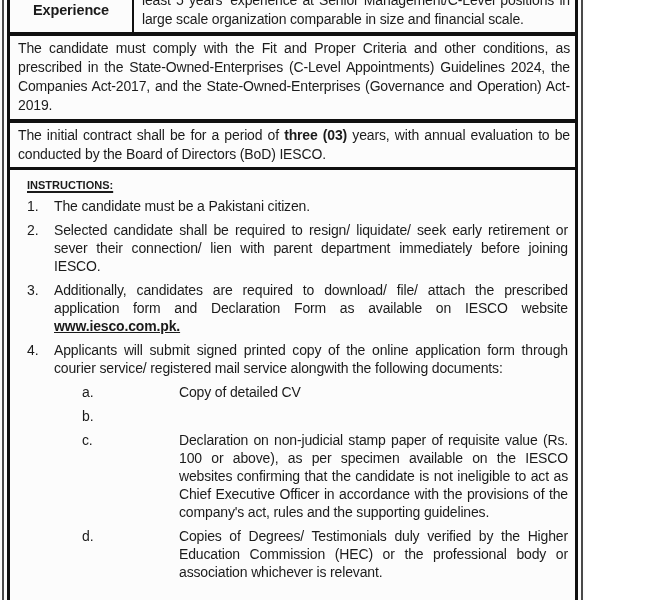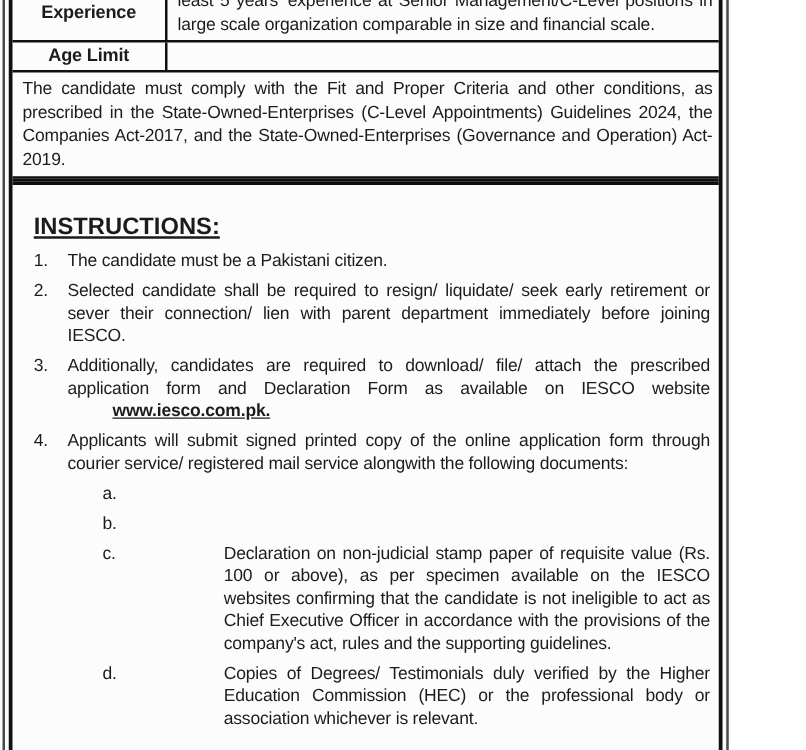--- a/index.html
+++ b/index.html
@@ -44,31 +44,31 @@
     font-size:14px; line-height:19px;
     text-align:justify;
   }
   .row-exp .value-cell, .row-term .value-cell { line-height:18.5px; }
   .row-age .value-cell { padding-top:1px; padding-bottom:2px; }
   .b { font-weight:bold; }
   
   .instructions { padding:5px 6px 0 6px; }
   .inst-heading {
     display:inline-block;
-    font-weight:bold; font-size:19px;
-    margin:18px 0 6px 11px;
+    font-weight:bold; font-size:11px;
+    margin:3px 0 6px 11px;
     text-decoration:underline;
     text-decoration-thickness:2px;
     text-underline-offset:2px;
     letter-spacing:0;
   }
   .inst-item { display:flex; margin:0 0 6px 0; font-size:14px; line-height:18px; }
   .inst-num { flex:0 0 27px; margin-left:11px; }
   .inst-body { flex:1; text-align:justify; padding-right:1px; }
-  .link { font-weight:bold; text-decoration:underline;margin-left:36px; }
+  .link { font-weight:bold; text-decoration:underline; }
   .sub-item { display:flex; padding-left:66px; margin:0 0 6px 0; font-size:14px; line-height:18px; }
   .sub-letter { flex:0 0 97px; }
   .sub-body { flex:1; text-align:justify; padding-right:1px; }
 </style>
 </head>
 <body>
 
 <div class="page">
   <div class="thin-frame"></div>
   <div class="thick-frame"></div>
@@ -76,31 +76,31 @@
   <div class="content">
 
     <div class="spec-table">
 
       <div class="spec-row row-exp">
         <div class="label-cell">Experience</div>
         <div class="value-cell">least 5 years' experience at Senior Management/C-Level positions in large scale organization comparable in size and financial scale.</div>
       </div>
 
       <div class="spec-row row-age">
-        <div class="label-cell">Age Limit</div>
       </div>
 
       <div class="spec-row">
         <div class="value-cell">The candidate must comply with the Fit and Proper Criteria and other conditions, as prescribed in the State-Owned-Enterprises (C-Level Appointments) Guidelines 2024, the Companies Act-2017, and the State-Owned-Enterprises (Governance and Operation) Act-2019.</div>
       </div>
 
       <div class="spec-row">
       </div>
 
       <div class="spec-row row-term">
+        <div class="value-cell"><span>The initial contract shall be for a period of </span><span class="b">three (03)</span><span> years, with annual evaluation to be conducted by the Board of Directors (BoD) IESCO.</span></div>
       </div>
 
     </div>
 
     <div class="instructions">
       <div class="inst-heading">INSTRUCTIONS:</div>
 
       <div class="inst-item">
         <div class="inst-num">1.</div>
         <div class="inst-body">The candidate must be a Pakistani citizen.</div>
@@ -116,20 +116,21 @@
         <div class="inst-body"><span>Additionally, candidates are required to download/ file/ attach the prescribed application form and Declaration Form as available on IESCO website </span><span class="link">www.iesco.com.pk.</span></div>
       </div>
 
       <div class="inst-item">
         <div class="inst-num">4.</div>
         <div class="inst-body">Applicants will submit signed printed copy of the online application form through courier service/ registered mail service alongwith the following documents:</div>
       </div>
 
       <div class="sub-item">
         <div class="sub-letter">a.</div>
+        <div class="sub-body">Copy of detailed CV</div>
       </div>
 
       <div class="sub-item">
         <div class="sub-letter">b.</div>
       </div>
 
       <div class="sub-item">
         <div class="sub-letter">c.</div>
         <div class="sub-body">Declaration on non-judicial stamp paper of requisite value (Rs. 100 or above), as per specimen available on the IESCO websites confirming that the candidate is not ineligible to act as Chief Executive Officer in accordance with the provisions of the company's act, rules and the supporting guidelines.</div>
       </div>

